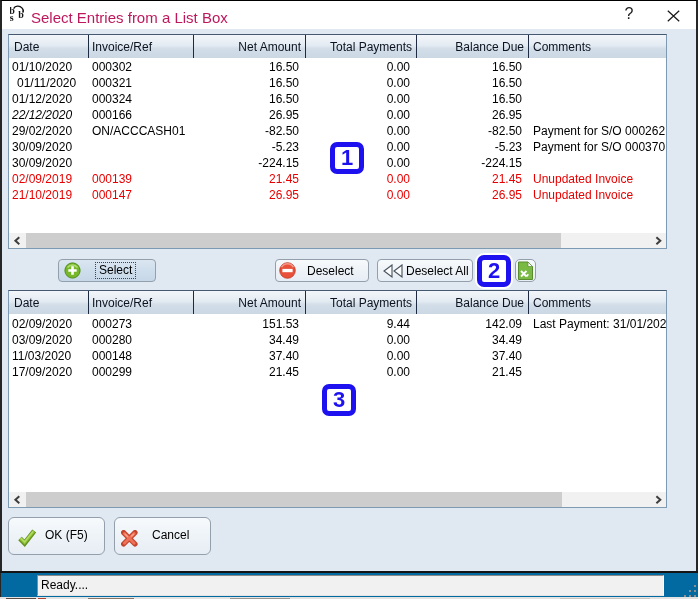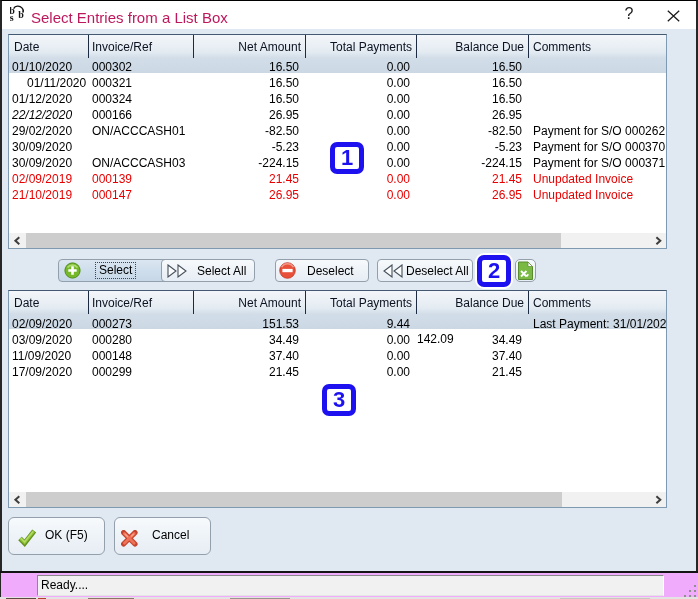--- a/index.html
+++ b/index.html
@@ -6,21 +6,21 @@
   html,body { width:698px; height:599px; overflow:hidden; }
   body { font-family:"Liberation Sans", sans-serif; position:relative; background:#e9e9e9; }
   .win { position:absolute; left:0; top:0; width:698px; height:599px;
          border-top:1px solid #000; border-left:2px solid #262626; border-right:2px solid #262626; }
   .titlebar { position:absolute; left:0px; top:0px; width:694px; height:28px; background:#ffffff; }
   .title-txt { position:absolute; left:29px; top:9px; font-size:15px; line-height:15px; color:#be185d; }
   .qmark { position:absolute; left:620px; top:4px; width:14px; font-size:16px; color:#1a1a1a; text-align:center; }
   .content { position:absolute; left:0px; top:28px; width:694px; height:543px; background:#e0e8f2; }
 
   .tbl { position:absolute; background:#ffffff; border:1px solid #7e99b2; border-top:1px solid #44596f; }
-  .thead { position:absolute; left:0; top:0; width:100%; height:38px;
+  .thead { position:absolute; left:0; top:0; width:100%; height:23px;
            background:linear-gradient(180deg,#f3f6fa 0%,#e3ebf2 45%,#d2dde8 60%,#cbd8e4 100%); }
   .th { position:absolute; top:0; height:23px; font-size:12px; color:#0c1220; line-height:25px;
         border-right:1px solid #1c2a42; overflow:hidden; white-space:nowrap; }
   .th.last { border-right:none; }
   .cell { position:absolute; height:16px; line-height:16px; font-size:12px; color:#000;
            white-space:nowrap; overflow:hidden; }
   .cell.red { color:#e80000; }
 
   .hsb { position:absolute; left:0; bottom:0; width:100%; height:15px; background:#f1f1f1; }
   .hsb .arr { position:absolute; top:0; width:16px; height:15px; background:#f1f1f1; }
@@ -29,21 +29,21 @@
   .btn { position:absolute; border:1px solid #93a0ac; border-radius:4px;
          background:linear-gradient(180deg,#f7fafc 0%,#eef3f8 50%,#e7edf4 100%);
          font-size:12px; color:#000; }
   .btn.focus { background:linear-gradient(180deg,#dbe6f1 0%,#cfdeec 50%,#c6d7e8 100%); }
   .btn .lbl { position:absolute; white-space:nowrap; }
   .marker { position:absolute; width:34px; height:32px; background:#fff; border:5px solid #1d12ef;
             border-radius:7px; box-shadow:0 0 0 2px #ffffff; color:#1d12ef; font-weight:bold;
             font-size:22px; text-align:center; line-height:21px; }
 
   .sep-line { position:absolute; left:-2px; top:570px; width:698px; height:2px; background:#141414; }
-  .statusbar { position:absolute; left:-1px; top:572px; width:697px; height:24px; background:#f0abfc; }
+  .statusbar { position:absolute; left:-1px; top:572px; width:697px; height:24px; background:#0369a1; }
   .spanel { position:absolute; left:36px; top:2px; width:627px; height:21px; background:#f1f1f1;
             border:1px solid; border-color:#8a8a8a #ffffff #e4e4e4 #8a8a8a; }
   .spanel span { position:absolute; left:3px; top:2px; font-size:12px; color:#000; }
   .bottomrow { position:absolute; left:-2px; top:596px; width:698px; height:2px; background:#e3e3e3; }
 </style>
 </head>
 <body>
 <div class="win">
   <div class="titlebar">
     <svg width="20" height="22" viewBox="0 0 20 22" style="position:absolute;left:8px;top:3px;">
@@ -67,21 +67,21 @@
           <div class="th" style="left:185px;width:112px;text-align:right;padding-right:4px;">Net Amount</div>
           <div class="th" style="left:297px;width:111px;text-align:right;padding-right:4px;">Total Payments</div>
           <div class="th" style="left:408px;width:112px;text-align:right;padding-right:4px;">Balance Due</div>
           <div class="th last" style="left:520px;width:137px;padding-left:4px;">Comments</div>
         </div>
         <div class="cell " style="left:0px;top:24px;width:80px;padding-left:3px;">01/10/2020</div>
         <div class="cell " style="left:80px;top:24px;width:105px;padding-left:3px;">000302</div>
         <div class="cell " style="left:185px;top:24px;width:112px;text-align:right;padding-right:7px;">16.50</div>
         <div class="cell " style="left:297px;top:24px;width:111px;text-align:right;padding-right:7px;">0.00</div>
         <div class="cell " style="left:408px;top:24px;width:112px;text-align:right;padding-right:7px;">16.50</div>
-        <div class="cell " style="left:0px;top:40px;width:80px;padding-left:18px;">01/11/2020</div>
+        <div class="cell " style="left:0px;top:40px;width:80px;padding-left:8px;">01/11/2020</div>
         <div class="cell " style="left:80px;top:40px;width:105px;padding-left:3px;">000321</div>
         <div class="cell " style="left:185px;top:40px;width:112px;text-align:right;padding-right:7px;">16.50</div>
         <div class="cell " style="left:297px;top:40px;width:111px;text-align:right;padding-right:7px;">0.00</div>
         <div class="cell " style="left:408px;top:40px;width:112px;text-align:right;padding-right:7px;">16.50</div>
         <div class="cell " style="left:0px;top:56px;width:80px;padding-left:3px;">01/12/2020</div>
         <div class="cell " style="left:80px;top:56px;width:105px;padding-left:3px;">000324</div>
         <div class="cell " style="left:185px;top:56px;width:112px;text-align:right;padding-right:7px;">16.50</div>
         <div class="cell " style="left:297px;top:56px;width:111px;text-align:right;padding-right:7px;">0.00</div>
         <div class="cell " style="left:408px;top:56px;width:112px;text-align:right;padding-right:7px;">16.50</div>
         <div class="cell " style="left:0px;top:72px;width:80px;padding-left:3px;font-style:italic;">22/12/2020</div>
@@ -94,25 +94,23 @@
         <div class="cell " style="left:185px;top:88px;width:112px;text-align:right;padding-right:7px;">-82.50</div>
         <div class="cell " style="left:297px;top:88px;width:111px;text-align:right;padding-right:7px;">0.00</div>
         <div class="cell " style="left:408px;top:88px;width:112px;text-align:right;padding-right:7px;">-82.50</div>
         <div class="cell " style="left:520px;top:88px;width:137px;padding-left:4px;">Payment for S/O 000262</div>
         <div class="cell " style="left:0px;top:104px;width:80px;padding-left:3px;">30/09/2020</div>
         <div class="cell " style="left:185px;top:104px;width:112px;text-align:right;padding-right:7px;">-5.23</div>
         <div class="cell " style="left:297px;top:104px;width:111px;text-align:right;padding-right:7px;">0.00</div>
         <div class="cell " style="left:408px;top:104px;width:112px;text-align:right;padding-right:7px;">-5.23</div>
         <div class="cell " style="left:520px;top:104px;width:137px;padding-left:4px;">Payment for S/O 000370</div>
         <div class="cell " style="left:0px;top:120px;width:80px;padding-left:3px;">30/09/2020</div>
-        <div class="cell " style="left:80px;top:120px;width:105px;padding-left:3px;">ON/ACCCASH03</div>
         <div class="cell " style="left:185px;top:120px;width:112px;text-align:right;padding-right:7px;">-224.15</div>
         <div class="cell " style="left:297px;top:120px;width:111px;text-align:right;padding-right:7px;">0.00</div>
         <div class="cell " style="left:408px;top:120px;width:112px;text-align:right;padding-right:7px;">-224.15</div>
-        <div class="cell " style="left:520px;top:120px;width:137px;padding-left:4px;">Payment for S/O 000371</div>
         <div class="cell red" style="left:0px;top:136px;width:80px;padding-left:3px;">02/09/2019</div>
         <div class="cell red" style="left:80px;top:136px;width:105px;padding-left:3px;">000139</div>
         <div class="cell red" style="left:185px;top:136px;width:112px;text-align:right;padding-right:7px;">21.45</div>
         <div class="cell red" style="left:297px;top:136px;width:111px;text-align:right;padding-right:7px;">0.00</div>
         <div class="cell red" style="left:408px;top:136px;width:112px;text-align:right;padding-right:7px;">21.45</div>
         <div class="cell red" style="left:520px;top:136px;width:137px;padding-left:4px;">Unupdated Invoice</div>
         <div class="cell red" style="left:0px;top:152px;width:80px;padding-left:3px;">21/10/2019</div>
         <div class="cell red" style="left:80px;top:152px;width:105px;padding-left:3px;">000147</div>
         <div class="cell red" style="left:185px;top:152px;width:112px;text-align:right;padding-right:7px;">26.95</div>
         <div class="cell red" style="left:297px;top:152px;width:111px;text-align:right;padding-right:7px;">0.00</div>
@@ -126,34 +124,27 @@
           </div>
           <div class="arr" style="left:641px;">
             <svg width="9" height="10" viewBox="0 0 9 10" style="position:absolute;left:4px;top:3px;">
               <path d="M2.4 1.2 L6.3 4.7 L2.4 8.2" fill="none" stroke="#3e3e3e" stroke-width="2"></path>
             </svg>
           </div>
           <div class="thumb" style="left:17px;width:535px;"></div>
         </div>
       </div>
 
-<div class="btn focus" style="left:56px;top:230px;width:118px;height:23px;">
+<div class="btn focus" style="left:56px;top:230px;width:98px;height:23px;">
         <svg width="17" height="17" viewBox="0 0 17 17" style="position:absolute;left:5px;top:2px;">
 <circle cx="8.5" cy="8.5" r="7.6" fill="#76b82a" stroke="#4e8c13" stroke-width="1"></circle>
 <path d="M3.5 5.5 A 6.5 6.5 0 0 1 13.5 5.5" fill="none" stroke="#b9e07e" stroke-width="1.8" opacity="0.85"></path>
 <path d="M4.3 8.5 H12.7 M8.5 4.3 V12.7" stroke="#ffffff" stroke-width="2.6"></path>
 </svg>
 <div class="lbl" style="left:36px;top:2px;border:1px dotted #444;padding:0 3px;line-height:15px;">Select</div>
-      </div>
-<div class="btn" style="left:159px;top:230px;width:94px;height:23px;">
-        <svg width="22" height="14" viewBox="0 0 22 14" style="position:absolute;left:5px;top:4px;">
-<path d="M1 1 L9 7 L1 13 Z" fill="#fbfcfd" stroke="#454f5a" stroke-width="1.1"></path>
-<path d="M11 1 L19 7 L11 13 Z" fill="#fbfcfd" stroke="#454f5a" stroke-width="1.1"></path>
-</svg>
-<div class="lbl" style="left:35px;top:4px;">Select All</div>
       </div>
 <div class="btn" style="left:273px;top:230px;width:94px;height:23px;">
         <svg width="17" height="17" viewBox="0 0 17 17" style="position:absolute;left:3px;top:2px;">
 <circle cx="8.5" cy="8.5" r="7.8" fill="#e8503a" stroke="#c03623" stroke-width="0.8"></circle>
 <path d="M2.6 5.2 A 6.8 6.8 0 0 1 14.4 5.2" fill="none" stroke="#f4a193" stroke-width="1.6" opacity="0.9"></path>
 <rect x="3.4" y="6.9" width="10.2" height="3.3" fill="#ffffff"></rect>
 </svg>
 <div class="lbl" style="left:31px;top:4px;">Deselect</div>
       </div>
 <div class="btn" style="left:375px;top:230px;width:96px;height:23px;">
@@ -177,28 +168,28 @@
           <div class="th" style="left:80px;width:105px;padding-left:3px;">Invoice/Ref</div>
           <div class="th" style="left:185px;width:112px;text-align:right;padding-right:4px;">Net Amount</div>
           <div class="th" style="left:297px;width:111px;text-align:right;padding-right:4px;">Total Payments</div>
           <div class="th" style="left:408px;width:112px;text-align:right;padding-right:4px;">Balance Due</div>
           <div class="th last" style="left:520px;width:137px;padding-left:4px;">Comments</div>
         </div>
         <div class="cell " style="left:0px;top:25px;width:80px;padding-left:3px;">02/09/2020</div>
         <div class="cell " style="left:80px;top:25px;width:105px;padding-left:3px;">000273</div>
         <div class="cell " style="left:185px;top:25px;width:112px;text-align:right;padding-right:7px;">151.53</div>
         <div class="cell " style="left:297px;top:25px;width:111px;text-align:right;padding-right:7px;">9.44</div>
-        <div class="cell " style="left:408px;top:40px;width:112px;padding-right:7px;">142.09</div>
+        <div class="cell " style="left:408px;top:25px;width:112px;text-align:right;padding-right:7px;">142.09</div>
         <div class="cell " style="left:520px;top:25px;width:137px;padding-left:4px;">Last Payment: 31/01/2020</div>
         <div class="cell " style="left:0px;top:41px;width:80px;padding-left:3px;">03/09/2020</div>
         <div class="cell " style="left:80px;top:41px;width:105px;padding-left:3px;">000280</div>
         <div class="cell " style="left:185px;top:41px;width:112px;text-align:right;padding-right:7px;">34.49</div>
         <div class="cell " style="left:297px;top:41px;width:111px;text-align:right;padding-right:7px;">0.00</div>
         <div class="cell " style="left:408px;top:41px;width:112px;text-align:right;padding-right:7px;">34.49</div>
-        <div class="cell " style="left:0px;top:57px;width:80px;padding-left:3px;">11/09/2020</div>
+        <div class="cell " style="left:0px;top:57px;width:80px;padding-left:3px;">11/03/2020</div>
         <div class="cell " style="left:80px;top:57px;width:105px;padding-left:3px;">000148</div>
         <div class="cell " style="left:185px;top:57px;width:112px;text-align:right;padding-right:7px;">37.40</div>
         <div class="cell " style="left:297px;top:57px;width:111px;text-align:right;padding-right:7px;">0.00</div>
         <div class="cell " style="left:408px;top:57px;width:112px;text-align:right;padding-right:7px;">37.40</div>
         <div class="cell " style="left:0px;top:73px;width:80px;padding-left:3px;">17/09/2020</div>
         <div class="cell " style="left:80px;top:73px;width:105px;padding-left:3px;">000299</div>
         <div class="cell " style="left:185px;top:73px;width:112px;text-align:right;padding-right:7px;">21.45</div>
         <div class="cell " style="left:297px;top:73px;width:111px;text-align:right;padding-right:7px;">0.00</div>
         <div class="cell " style="left:408px;top:73px;width:112px;text-align:right;padding-right:7px;">21.45</div>
         <div class="hsb">

